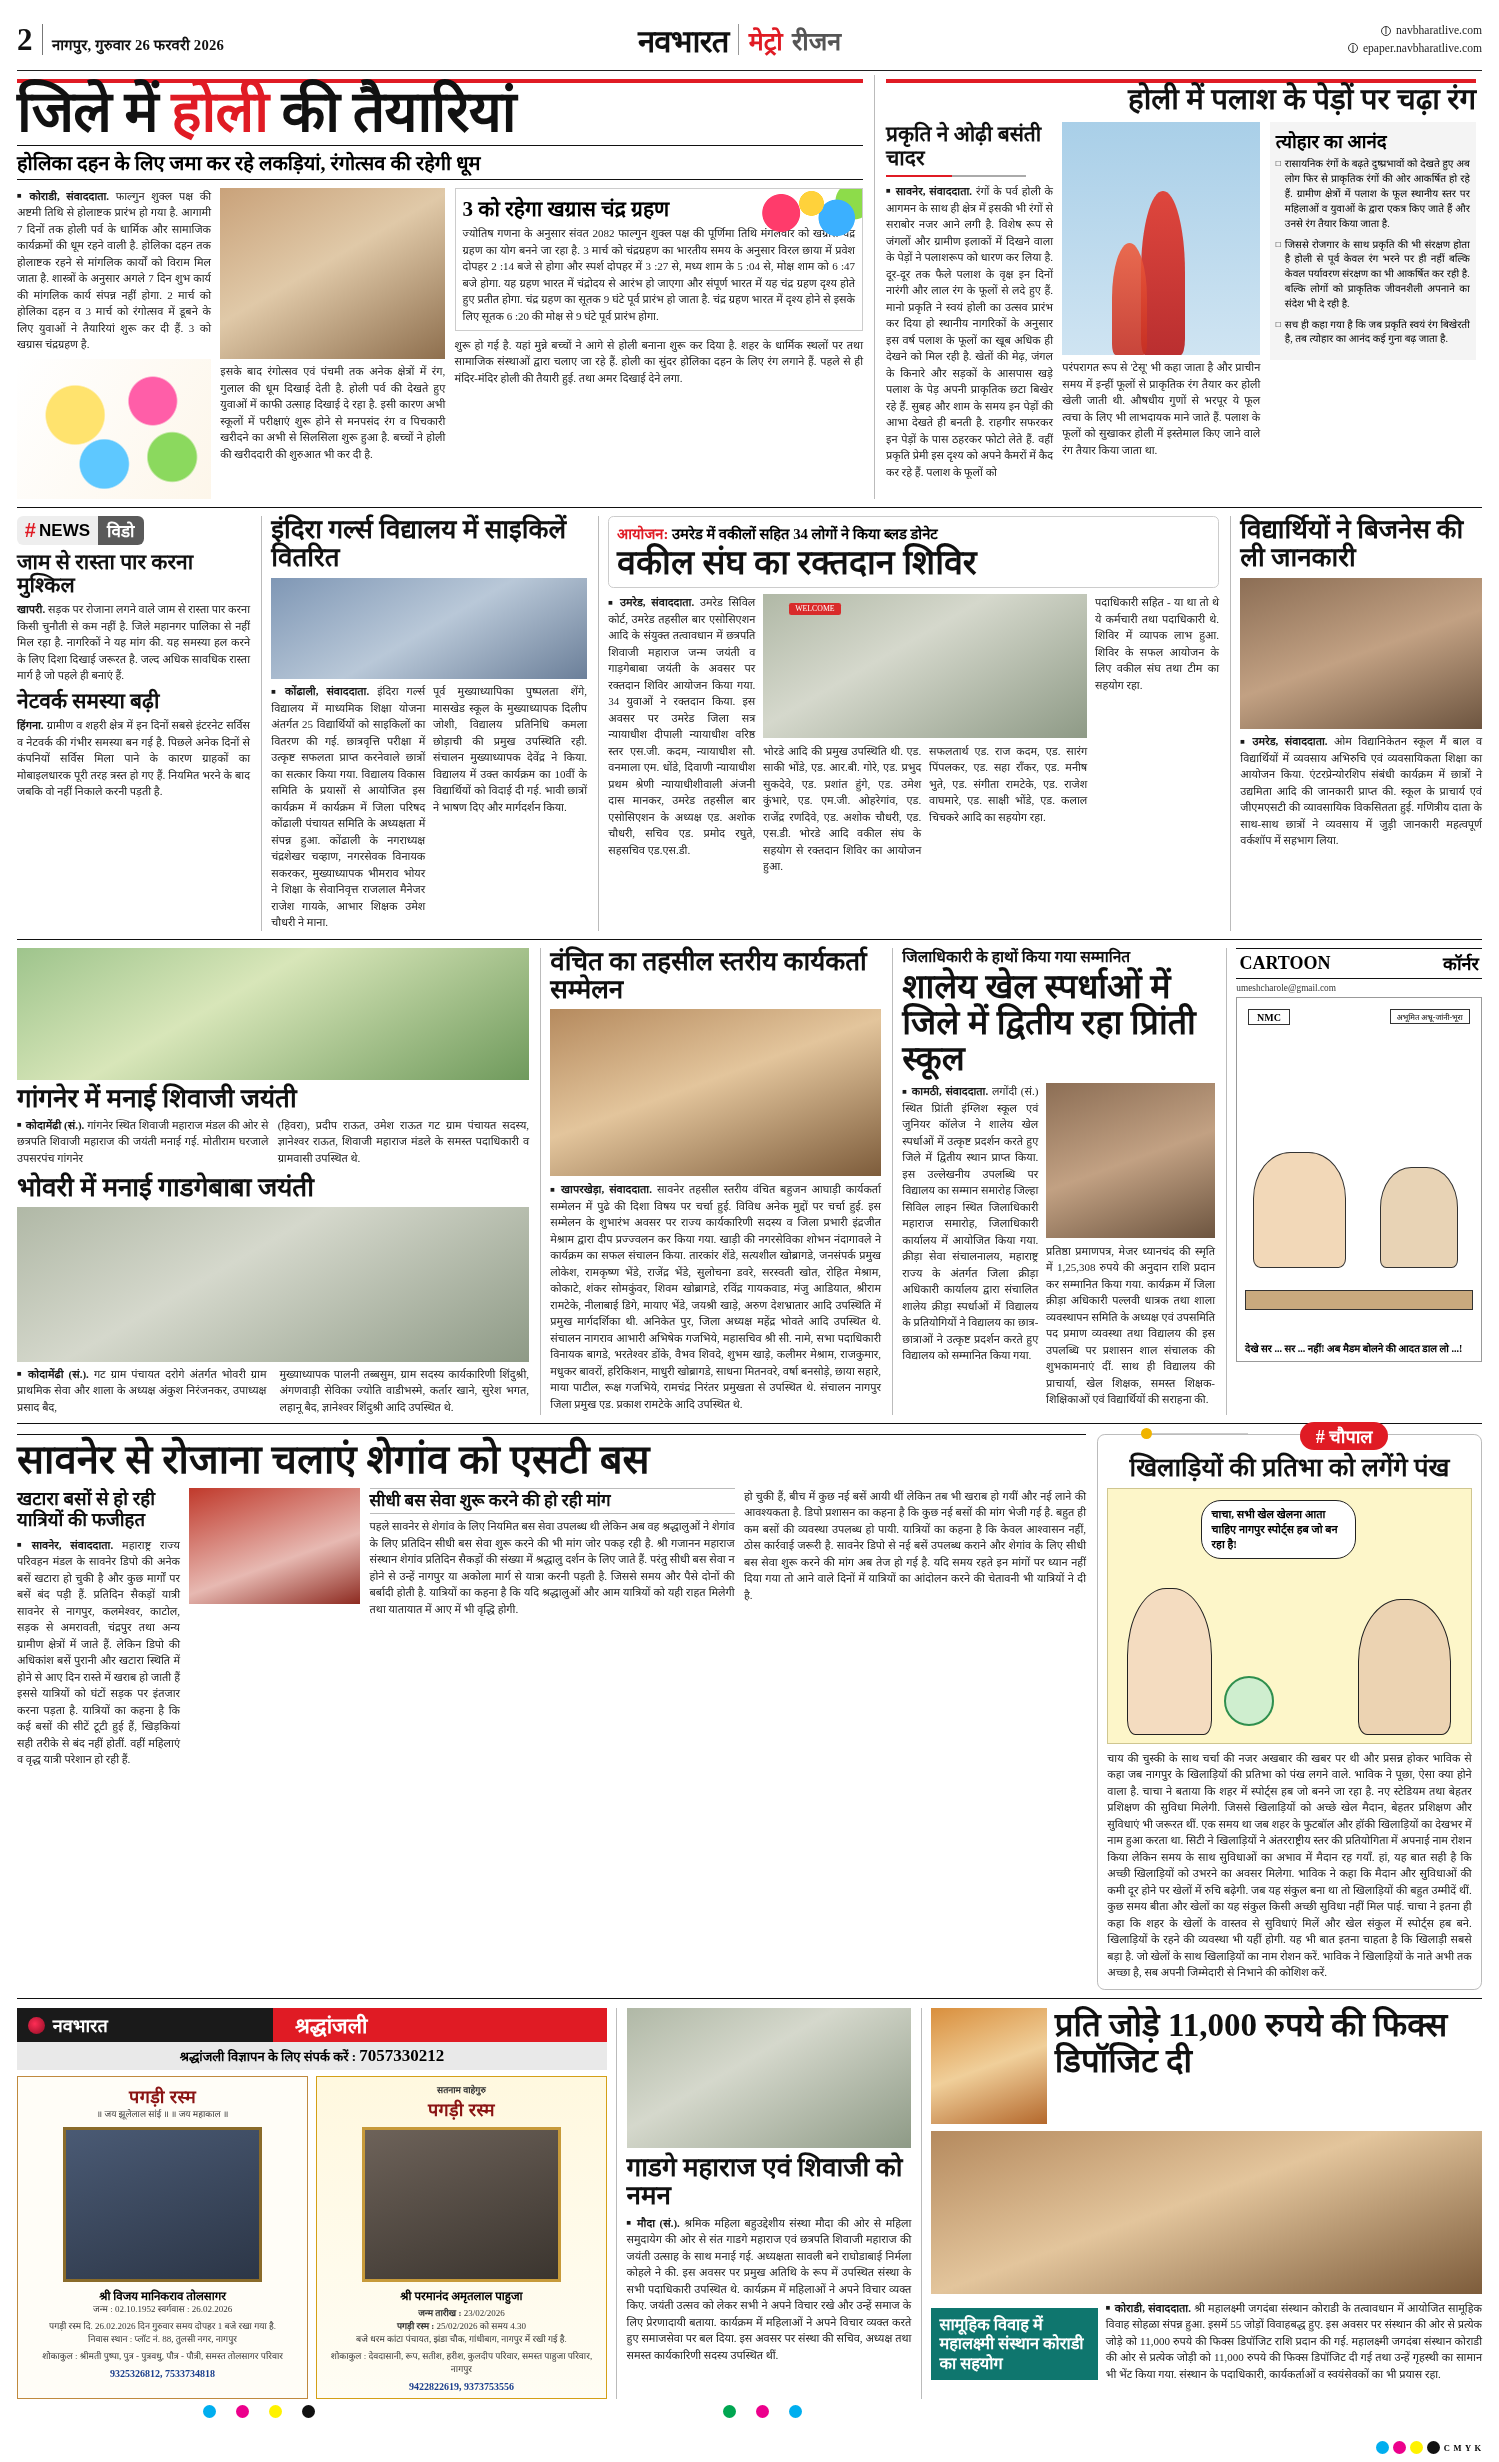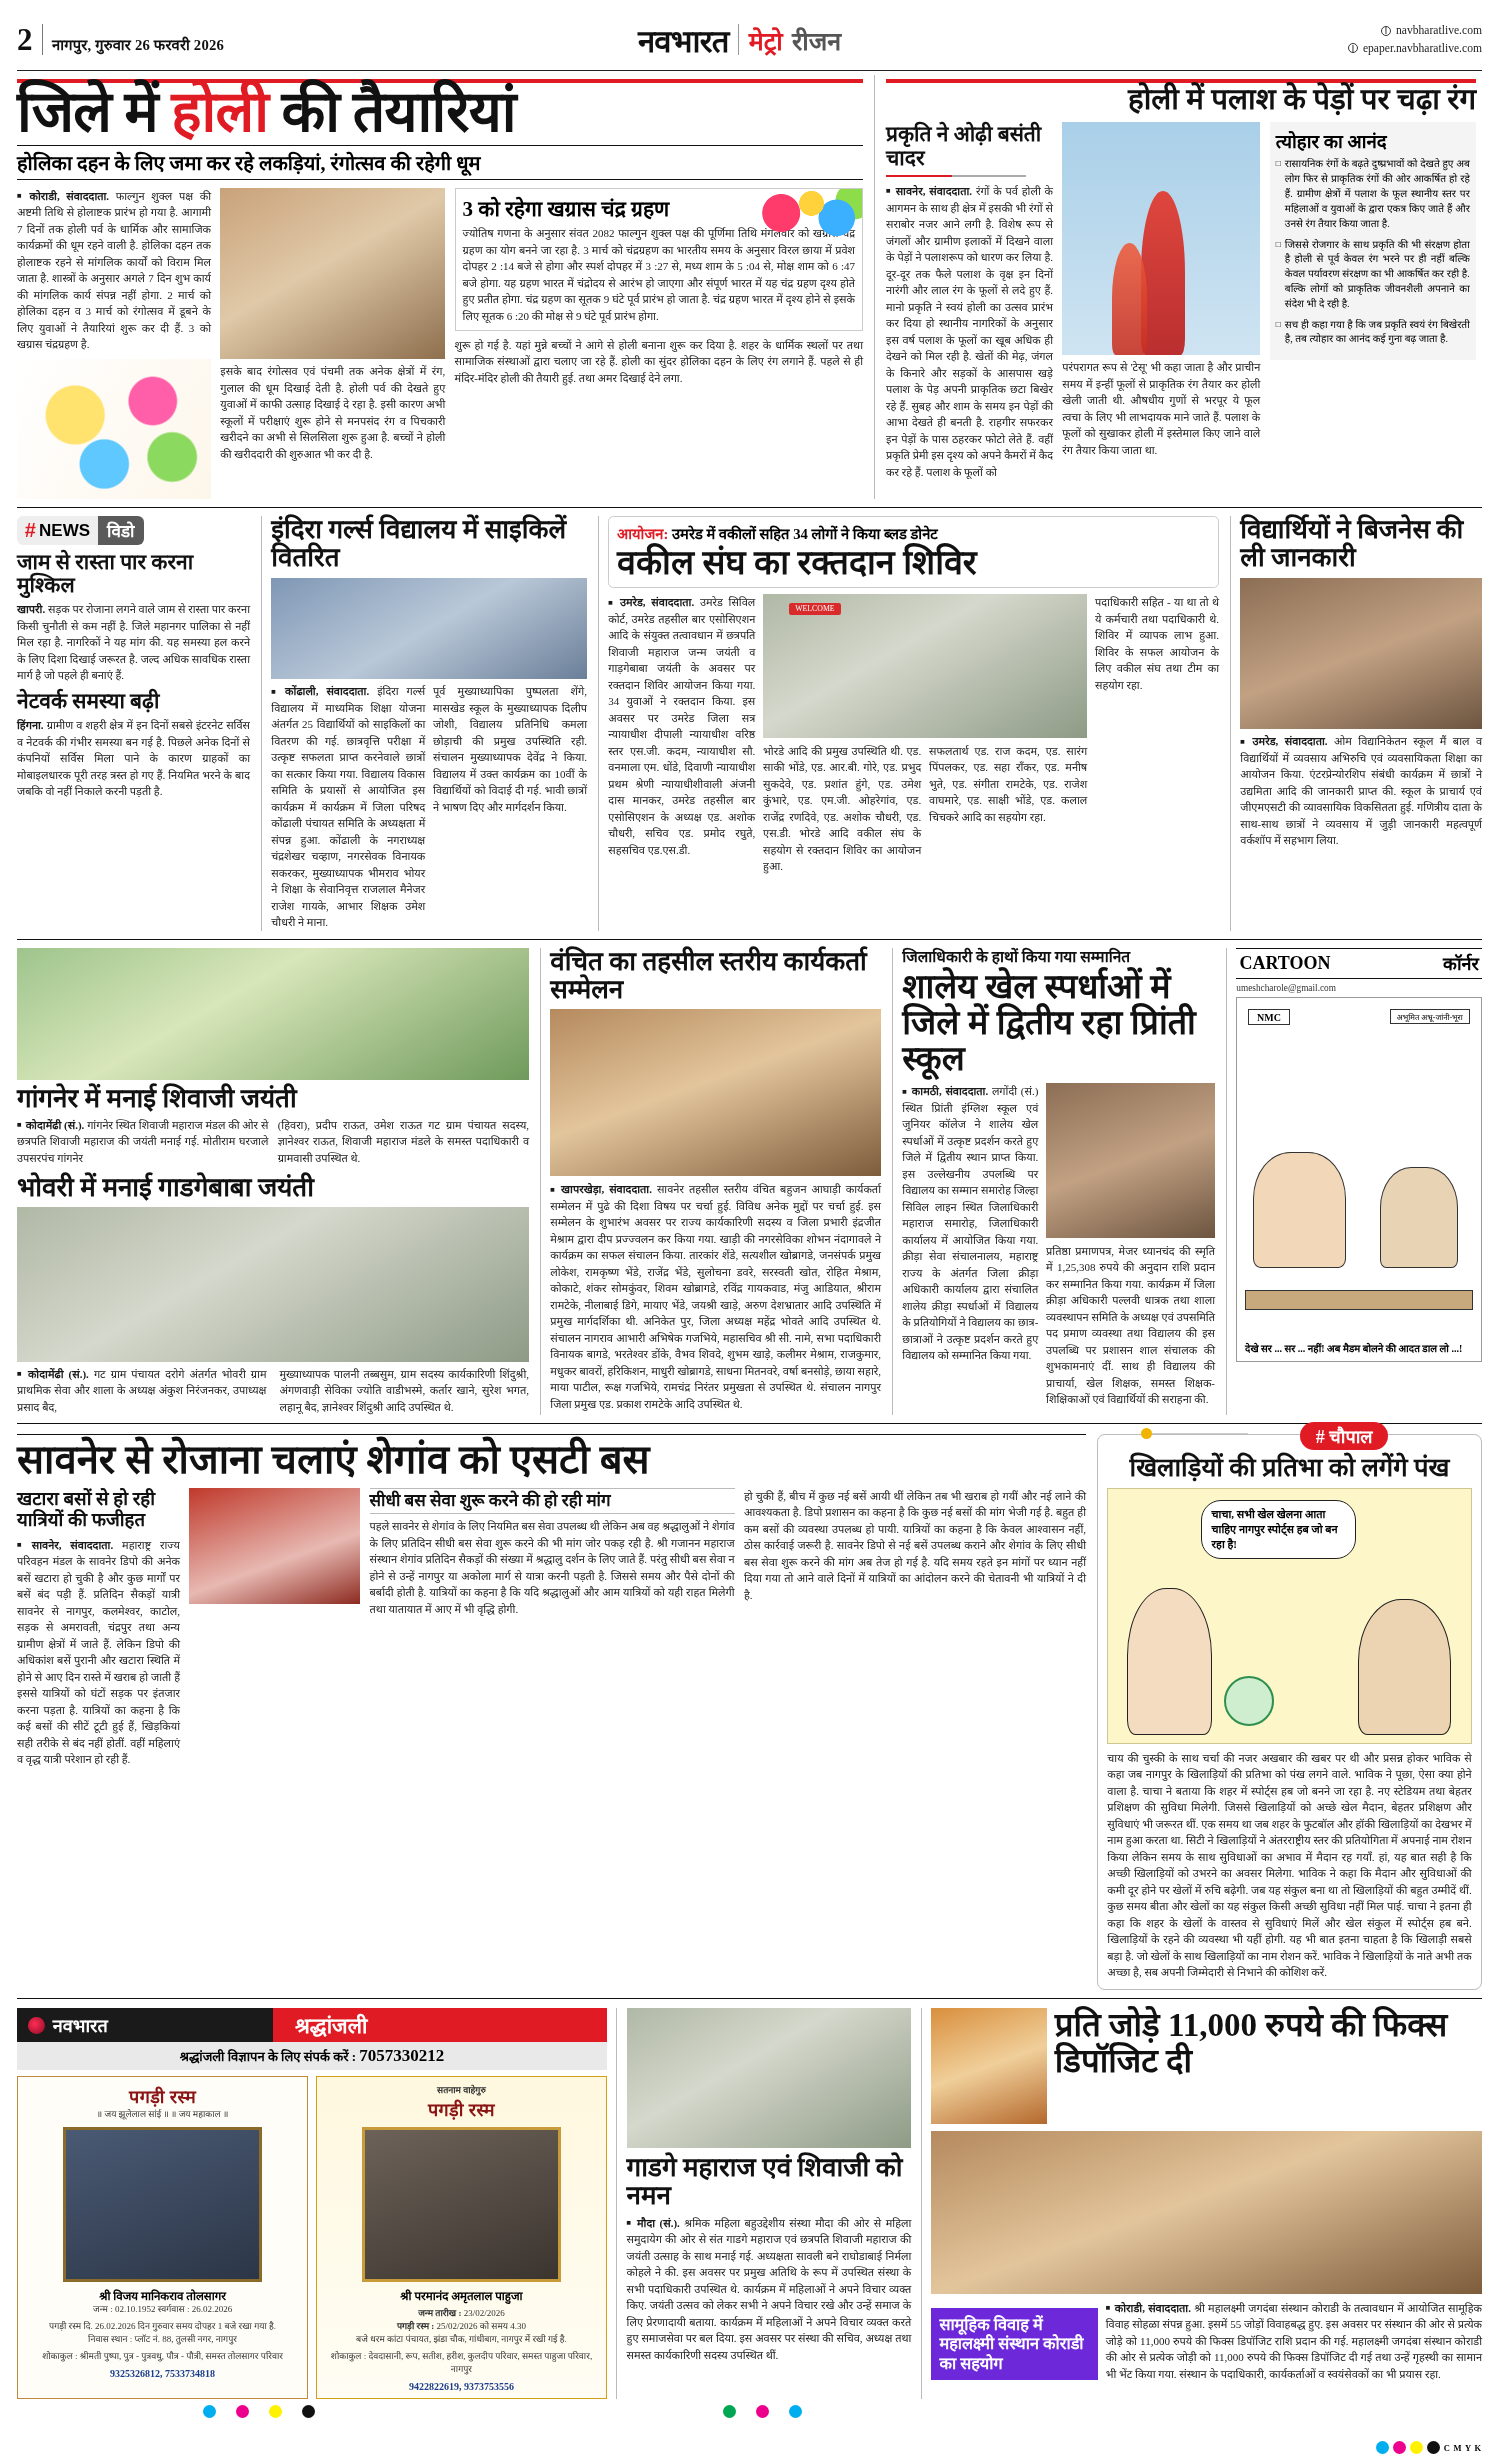--- a/index.html
+++ b/index.html
@@ -181,21 +181,21 @@
   .ad-card { flex:1; border: 1.6px solid #c08a3e; padding: 6.2px; background: #fffdf7; text-align:center; }
   .ad-card.yellow { background: linear-gradient(#fff8df,#fffdf4); border-color:#d4a017;}
   .ad-title { font-size: 18px; font-weight: 800; color:#8a1313; letter-spacing:0.4px;}
   .ad-sm { font-size: 9px; color:#333; line-height:1.45; }
   .ad-portrait { height: 155px; margin: 6.2px auto; width: 72%; border:3.9px solid #8a6b2a; background: linear-gradient(160deg,#4a5a74,#2c3647); }
   .ad-name { font-size: 11.6px; font-weight:800; margin-top:3.9px; }
   .ad-phone { font-size: 10px; font-weight:800; color:#1a3e8c; margin-top:4.7px; }
   .col-mid-ads { width: 295px; }
   .col-right-ads{ flex:1; }
   .prati-hl { font-size: 33px; font-weight:800; line-height:1.08; }
-  .samuhik-box { background:#6d28d9; color:#fff; padding: 7px 8.5px; margin-top:7.8px; }
+  .samuhik-box { background:#0f766e; color:#fff; padding: 7px 8.5px; margin-top:7.8px; }
   .samuhik-box h5 { font-size: 16.3px; font-weight:800; line-height:1.2; }
 
   
   .cmyk { position:absolute; right: 17px; bottom: 7.8px; display:flex; align-items:center; gap:3.9px;}
   .cmyk i { width: 13px; height: 13px; border-radius:50%; display:inline-block; }
   .cmyk .c{background:#00aeef}.cmyk .m{background:#ec008c}.cmyk .y{background:#fff200}.cmyk .k{background:#111}
   .cmyk span{ font-size: 8.5px; font-weight:700; letter-spacing:0.8px;}
   .dotstrip { display:flex; gap: 20px; align-items:center; margin-top: 6.2px; padding-left: 186px;}
   .dotstrip i { width: 13px; height:13px; border-radius:50%; }
 </style>

